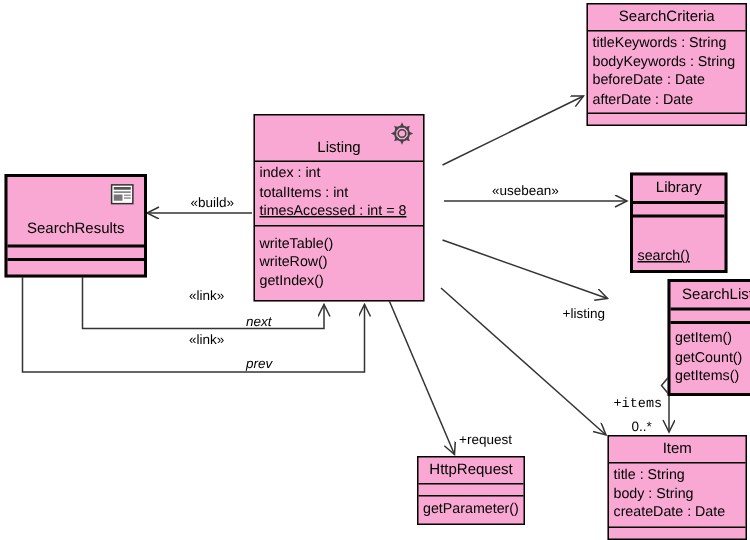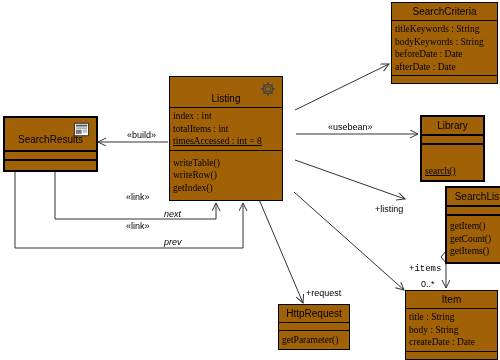--- a/index.html
+++ b/index.html
@@ -22,21 +22,21 @@
     left: 0;
     top: 0;
     width: 500px;
     height: 360px;
     pointer-events: none;
   }
 
   
   .uml-class {
     position: absolute;
-    background: #a16207;
+    background: #f9a8d4;
     box-sizing: border-box;
     z-index: 3;
   }
   .uml-class.thin  { border: 1px solid #000; }
   .uml-class.thick { border: 2px solid #000; }
 
   .cls-name {
     text-align: center;
     font-size: 10px;
     color: #000;
@@ -50,21 +50,20 @@
     border-top: 1px solid #000;
     height: 0;
   }
   .cls-sep.thick2 { border-top: 2px solid #000; }
 
   .cls-compartment {
     padding: 2px 3px 2px 3px;
     font-size: 9.5px;
     color: #000;
     line-height: 1.32;
-    font-family: Liberation Serif, serif;
   }
   .cls-compartment.empty { min-height: 7px; padding: 0; }
   .cls-compartment div { white-space: nowrap; }
   .static-member { text-decoration: underline; }
 
   
   .box-icon {
     position: absolute;
     top: 4px;
     right: 5px;
@@ -205,21 +204,21 @@
     <span class="box-icon">
       <svg viewBox="0 0 20 18" width="17" height="15" xmlns="http://www.w3.org/2000/svg">
         <rect x="1.5" y="1.5" width="17" height="15" fill="#ffffff" stroke="#333" stroke-width="1.2"></rect>
         <rect x="3.2" y="3.2" width="13.6" height="2.2" fill="#555"></rect>
         <rect x="3.2" y="6.6" width="13.6" height="1.4" fill="#888"></rect>
         <rect x="3.2" y="9.2" width="7" height="5" fill="#777"></rect>
         <rect x="11.4" y="9.2" width="5.4" height="1.3" fill="#999"></rect>
         <rect x="11.4" y="11.4" width="5.4" height="1.3" fill="#999"></rect>
       </svg>
     </span>
-    <div class="cls-name" style="padding-top:16px; padding-bottom:5px;">SearchResults</div>
+    <div class="cls-name" style="padding-top:29px; padding-bottom:5px;">SearchResults</div>
     <div class="cls-sep thick2"></div>
     <div class="cls-compartment empty"></div>
     <div class="cls-sep thick2"></div>
     <div class="cls-compartment empty" style="min-height:9px;"></div>
   </div>
 
   <div class="uml-class thick" style="left:420px; top:115px; width:65px;">
     <div class="cls-name">Library</div>
     <div class="cls-sep thick2"></div>
     <div class="cls-compartment empty"></div>

